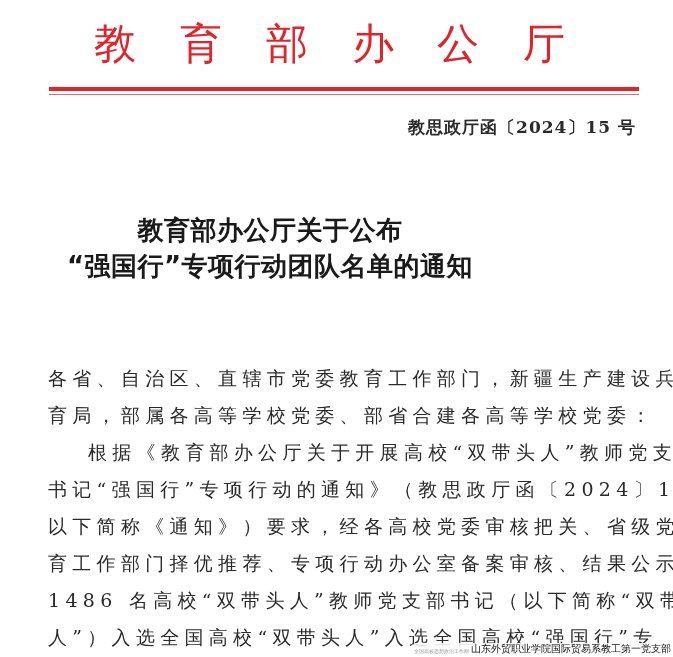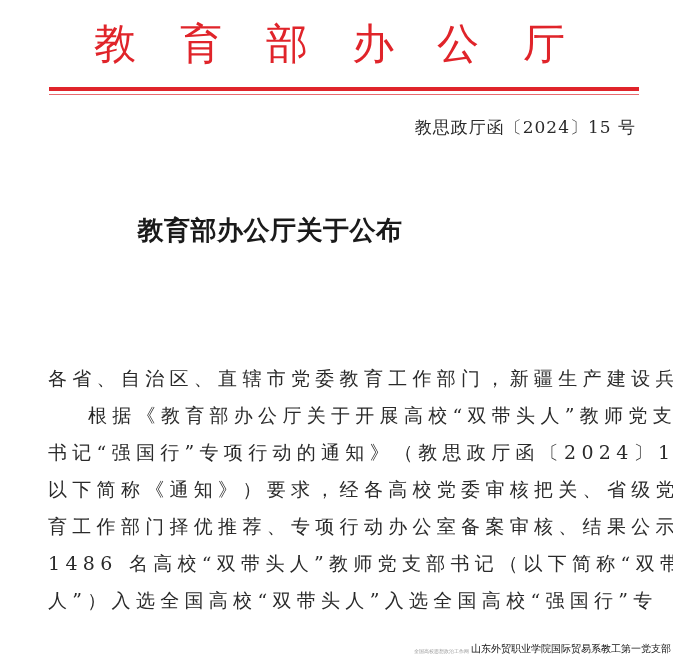--- a/index.html
+++ b/index.html
@@ -48,20 +48,21 @@
       background: #e86a6e;
     }
     .doc-number {
       position: absolute;
       right: 37px;
       top: 116px;
       font-size: 17px;
       letter-spacing: 1px;
       color: #2a2a2a;
       white-space: nowrap;
+      font-weight: bold;
     }
     .title-block {
       position: absolute;
       left: 0;
       top: 212px;
       width: 540px;
       text-align: center;
     }
     .title-line {
       font-size: 26px;
@@ -124,24 +125,26 @@
   <span class="masthead-char" style="left:523px">厅</span>
 </div>
 
 <div class="redline-thick"></div>
 <div class="redline-thin"></div>
 
 <div class="doc-number">教思政厅函〔2024〕15 号</div>
 
 <div class="title-block">
   <div class="title-line">教育部办公厅关于公布</div>
+  <div class="title-line">“强国行”专项行动团队名单的通知</div>
 </div>
 
 <div class="body-text">
   <div class="body-line">各省、自治区、直辖市党委教育工作部门，新疆生产建设兵团教</div>
+  <div class="body-line">育局，部属各高等学校党委、部省合建各高等学校党委：</div>
   <div class="body-line indent">根据《教育部办公厅关于开展高校“双带头人”教师党支部</div>
   <div class="body-line">书记“强国行”专项行动的通知》（教思政厅函〔2024〕11 号，</div>
   <div class="body-line">以下简称《通知》）要求，经各高校党委审核把关、省级党委教</div>
   <div class="body-line">育工作部门择优推荐、专项行动办公室备案审核、结果公示，</div>
   <div class="body-line">1486 名高校“双带头人”教师党支部书记（以下简称“双带头</div>
   <div class="body-line">人”）入选全国高校“双带头人”入选全国高校“强国行”专</div>
 </div>
 
 <div class="watermark">
   <span class="watermark-small">全国高校思想政治工作网</span>

